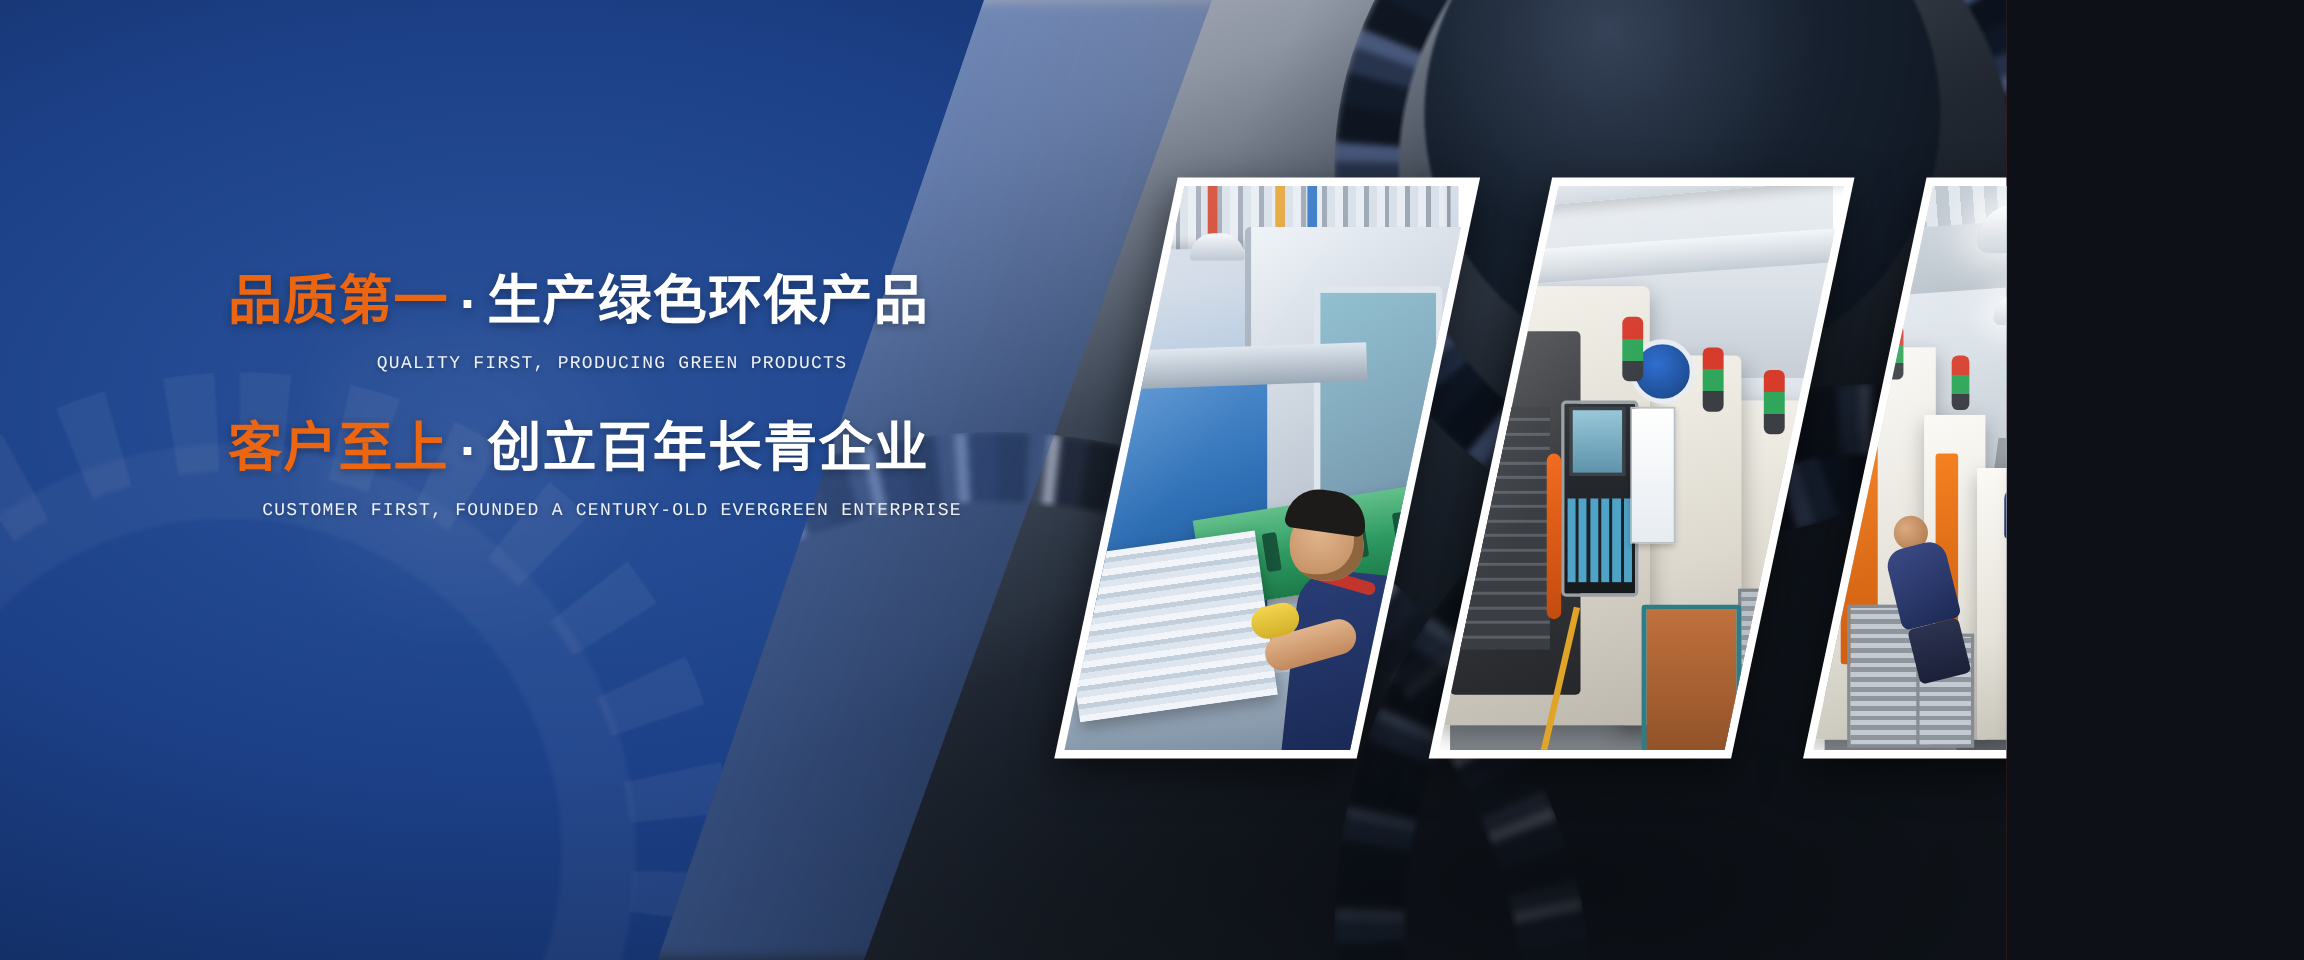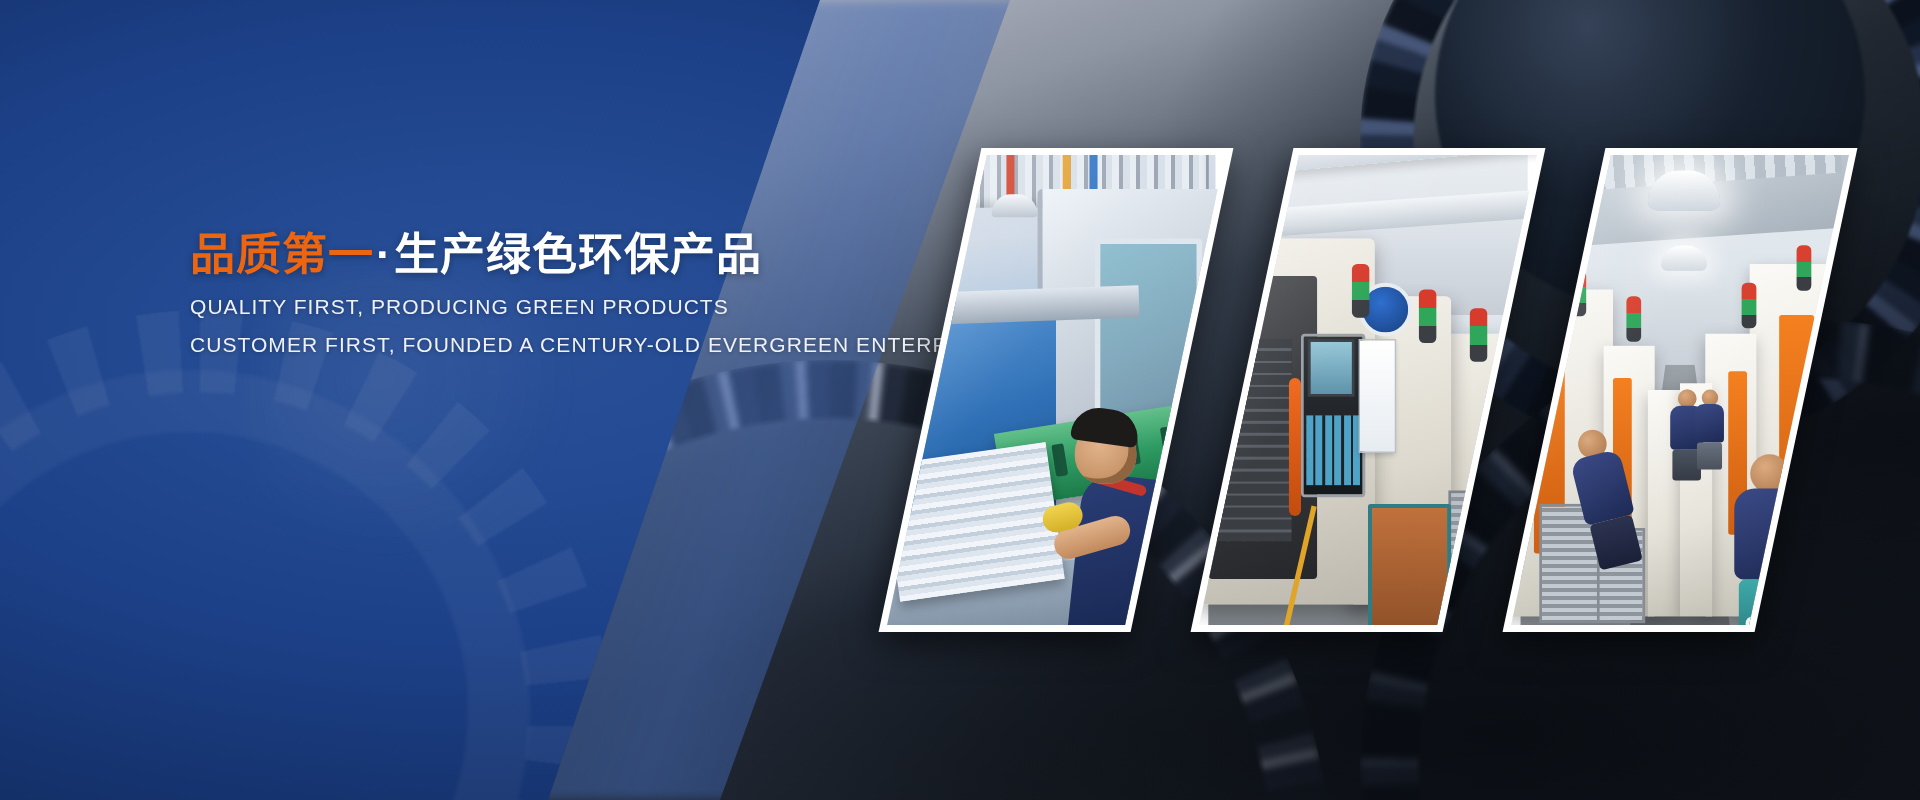--- a/index.html
+++ b/index.html
@@ -1,21 +1,21 @@
 <!DOCTYPE html>
 <html lang="zh-CN"><head>
 <meta charset="utf-8">
 <title>Industrial Banner</title>
 <style>
   * { margin:0; padding:0; box-sizing:border-box; }
   html,body { width:1920px; height:800px; overflow:hidden; background:#0d1117; }
 
   .banner{
-    position:relative; width:1920px; height:800px; overflow:hidden;
-    font-family:Liberation Sans, sans-serif;
+    position:relative; width:1672px; height:800px; overflow:hidden;
+    font-family:Liberation Mono, monospace;
     background:#7f1d1d;
   }
 
   
   .bg-right{
     position:absolute; inset:0;
     background:
       linear-gradient(118deg, rgba(20,26,33,0) 52%, rgba(20,26,33,.55) 70%, rgba(17,22,28,.9) 100%),
       linear-gradient(160deg,#c9ccd4 0%, #b9bdc7 16%, #8e95a3 30%, #3c4655 48%, #232b38 62%, #1a2029 78%, #151b23 100%);
   }
@@ -116,22 +116,22 @@
   
   .content{ position:absolute; left:190px; top:228px; width:640px; }
   .headline{
     font-size:45px; font-weight:700; line-height:1.18; letter-spacing:1px;
     color:#ffffff; white-space:nowrap;
     text-shadow:0 2px 7px rgba(0,0,0,.32);
   }
   .headline .hl-accent{ color:#EC6511; }
   .headline .hl-dot{ color:#ffffff; padding:0 2px; }
   .sub{
-    margin-top:14px; font-size:21px; letter-spacing:1.05px; color:#eef2f8;
-    font-weight:400; white-space:nowrap; text-shadow:0 1px 4px rgba(0,0,0,.3);
+    margin-top:14px; font-size:15px; letter-spacing:1.05px; color:#eef2f8;
+    font-weight:400; white-space:nowrap; text-shadow:0 1px 4px rgba(0,0,0,.3);text-align:center;
   }
   .headline.second{ margin-top:38px; }
 
   .cta{
     margin-top:48px; display:inline-flex; align-items:center; justify-content:center;
     width:203px; height:50px; border:2px solid #ffffff; background:transparent;
     color:#ffffff; font-size:18px; letter-spacing:1.4px; cursor:pointer;
     font-family:inherit;
   }
 
@@ -326,20 +326,23 @@
   <div class="blue-band"></div>
 
   <div class="content">
 
     <div class="headline">
       <span class="hl-accent">品质第一</span><span class="hl-dot">·</span><span>生产绿色环保产品</span>
     </div>
 
     <div class="sub">QUALITY FIRST, PRODUCING GREEN PRODUCTS</div>
 
+    <div class="headline second">
+      <span class="hl-accent">客户至上</span><span class="hl-dot">·</span><span>创立百年长青企业</span>
+    </div>
 
     <div class="sub">CUSTOMER FIRST, FOUNDED A CENTURY-OLD EVERGREEN ENTERPRISE</div>
 
   </div>
 
   <div class="cards">
 
     <div class="card" id="card1">
       <div class="inner">
         <div class="scene s1">

